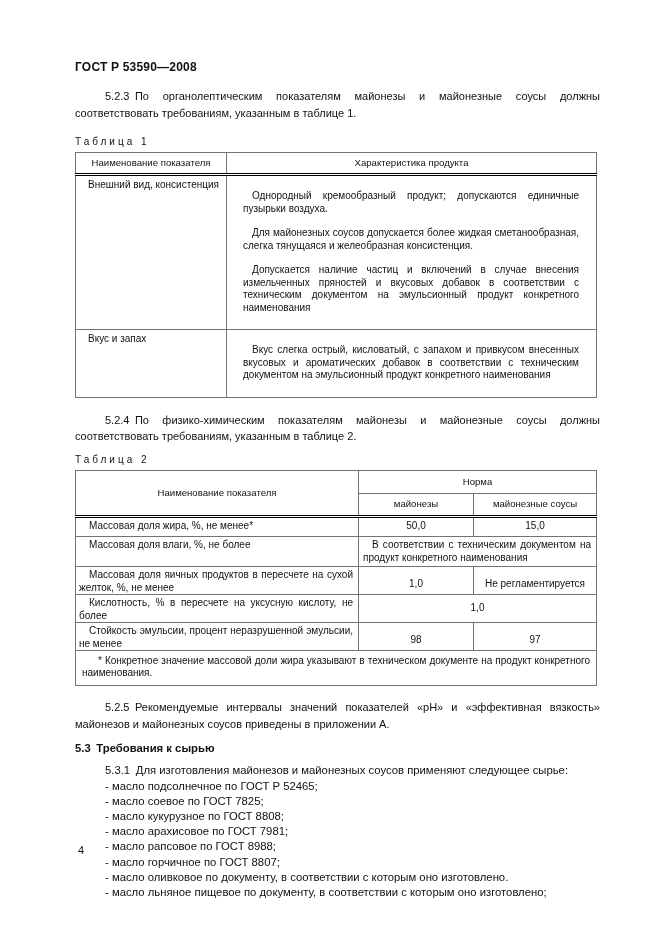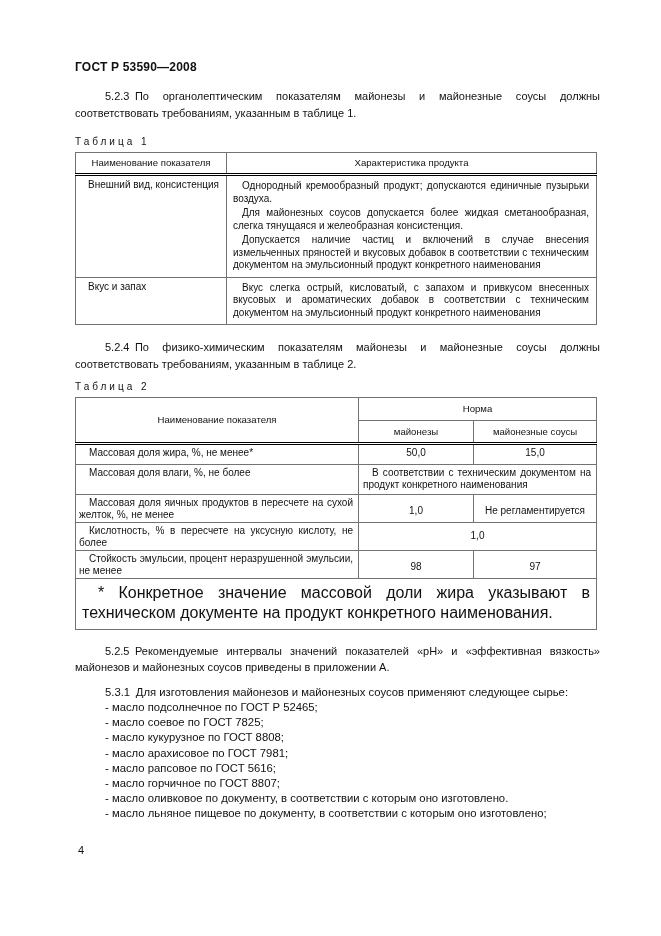--- a/index.html
+++ b/index.html
@@ -10,27 +10,27 @@
   .para{margin:14px 0 0;font-size:11px;line-height:16.5px;text-align:justify;text-indent:30px;}
   .para.tight{margin-top:0;}
   .tcaption{margin:15px 0 5px;font-size:10px;letter-spacing:3px;}
   table{border-collapse:collapse;width:521px;table-layout:fixed;}
   td,th{border:1px solid #737373;font-weight:normal;}
   th{font-size:9.6px;text-align:center;vertical-align:middle;padding:3px 4px;line-height:11.5px;}
   .dbl{border-bottom:3px double #000 !important;}
   .t1 td{font-size:10px;line-height:12.5px;vertical-align:top;}
   .t1 .name{padding:3px 4px 3px 12px;}
   .t1 .val{padding:2px 5px 3px 4px;}
-  .t1 .val p{margin:2px;text-indent:9px;text-align:justify;}
+  .t1 .val p{margin:12px;text-indent:9px;text-align:justify;}
   .t2 td{font-size:10px;line-height:12.5px;}
   .t2 .name{padding:2px 5px 0 3px;text-indent:10px;text-align:justify;vertical-align:top;}
   .t2 .num{text-align:center;vertical-align:bottom;padding:2px 4px 4px;}
   .t2 .span-val{padding:2px 5px 2px 4px;text-indent:9px;text-align:justify;vertical-align:top;margin-left:44px;}
   .t2 .span-center{text-align:center;vertical-align:middle;padding:2px 4px;}
-  .t2 .footnote{padding:4px 6px 6px;font-size:16px;line-height:20px;}
+  .t2 .footnote{padding:4px 6px 6px;font-size:10px;line-height:12px;}
   .t2 .footnote .fn{text-indent:16px;text-align:justify;margin:0;}
   .r1{height:17px}.r2{height:28px}.r3{height:28px}.r4{height:17px}.r5{height:27px}
   .h53{margin:10px 0 0;font-size:11.3px;font-weight:bold;}
   .p531{margin:8px 0 0;font-size:11.3px;line-height:16.5px;text-indent:30px;}
   .raw-list{font-size:11.3px;line-height:15.2px;}
   .raw-list div{padding-left:30px;}
   .page-num{position:absolute;left:78px;top:844px;font-size:11px;}
 </style>
 </head>
 <body>
@@ -120,28 +120,29 @@
         <tr>
           <td colspan="3" class="footnote">
             <p class="fn">* Конкретное значение массовой доли жира указывают в техническом документе на продукт конкретного наименования.</p>
           </td>
         </tr>
       </tbody>
     </table>
 
     <p class="para" style="margin-top:13px">5.2.5 Рекомендуемые интервалы значений показателей «рН» и «эффективная вязкость» майонезов и майонезных соусов приведены в приложении А.</p>
 
+    <div class="h53">5.3 Требования к сырью</div>
     <p class="p531">5.3.1 Для изготовления майонезов и майонезных соусов применяют следующее сырье:</p>
 
     <div class="raw-list">
       <div>- масло подсолнечное по ГОСТ Р 52465;</div>
       <div>- масло соевое по ГОСТ 7825;</div>
       <div>- масло кукурузное по ГОСТ 8808;</div>
       <div>- масло арахисовое по ГОСТ 7981;</div>
-      <div>- масло рапсовое по ГОСТ 5616;</div>
+      <div>- масло рапсовое по ГОСТ 8988;</div>
       <div>- масло горчичное по ГОСТ 8807;</div>
       <div>- масло оливковое по документу, в соответствии с которым оно изготовлено.</div>
       <div>- масло льняное пищевое по документу, в соответствии с которым оно изготовлено;</div>
     </div>
 
   </div>
 
   <div class="page-num">4</div>
 </div>
 

